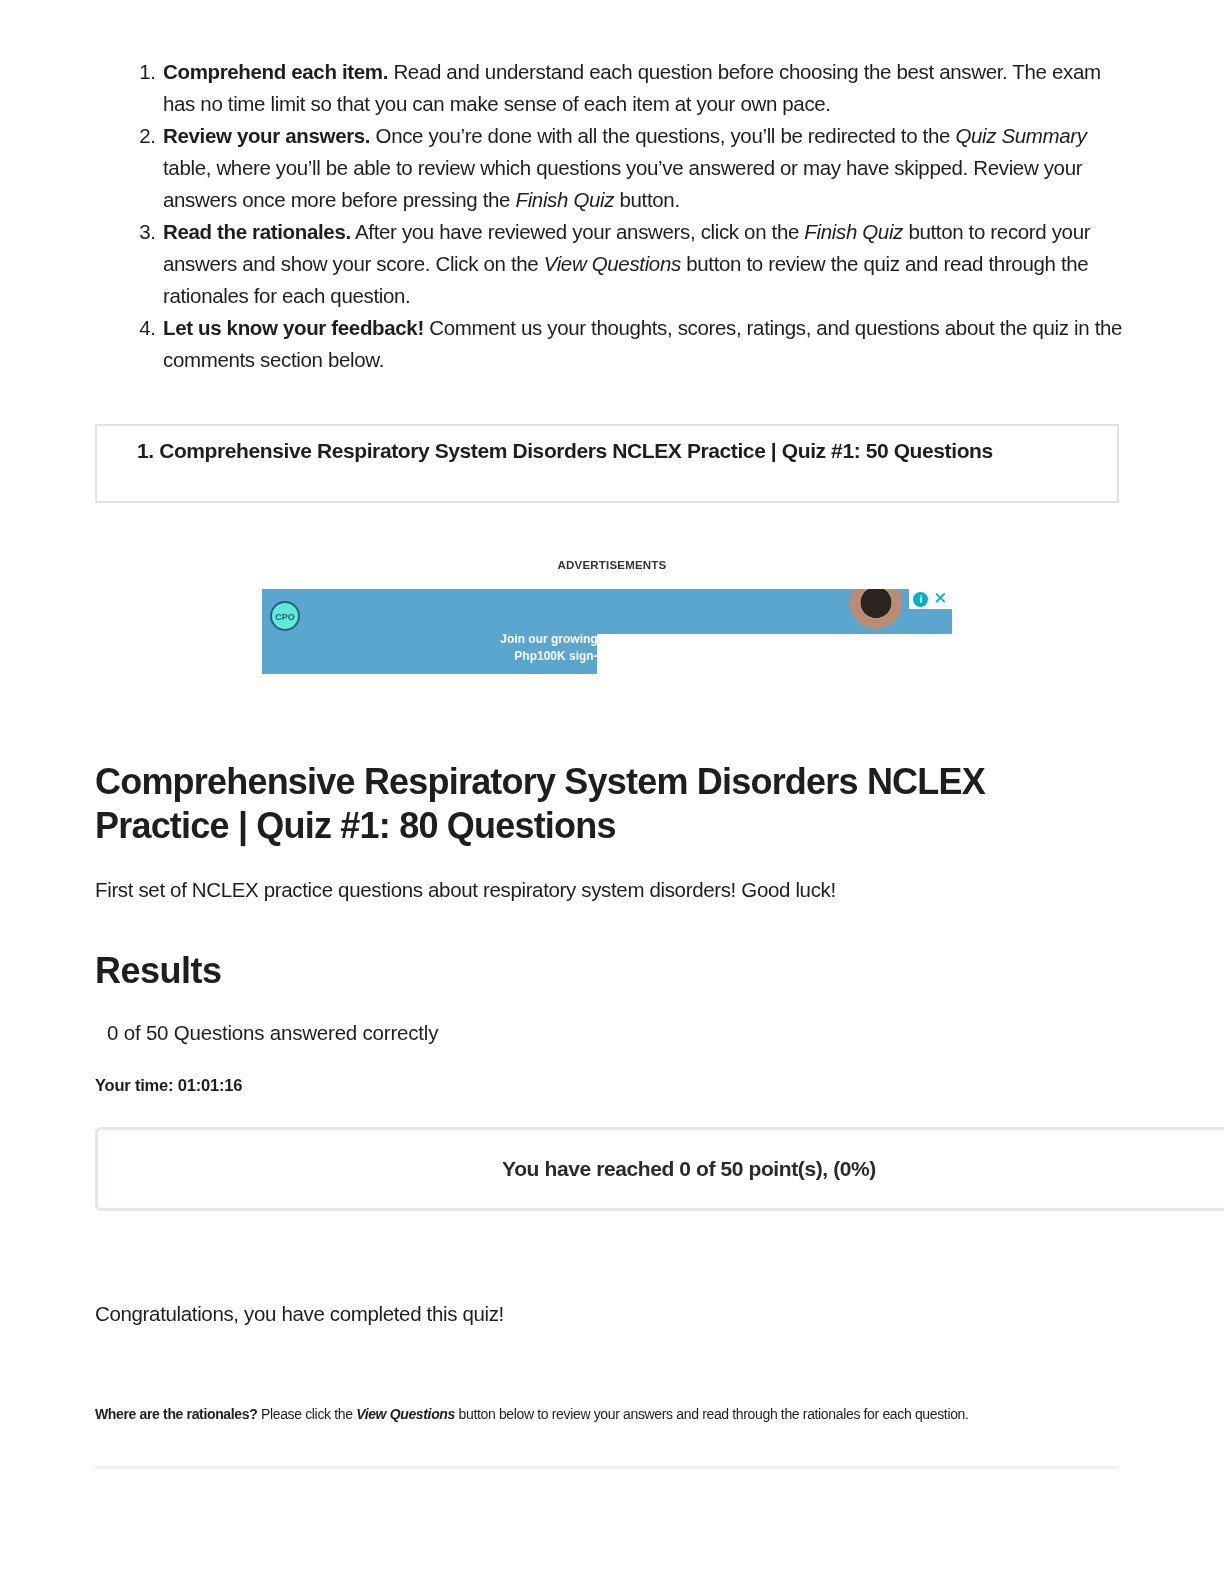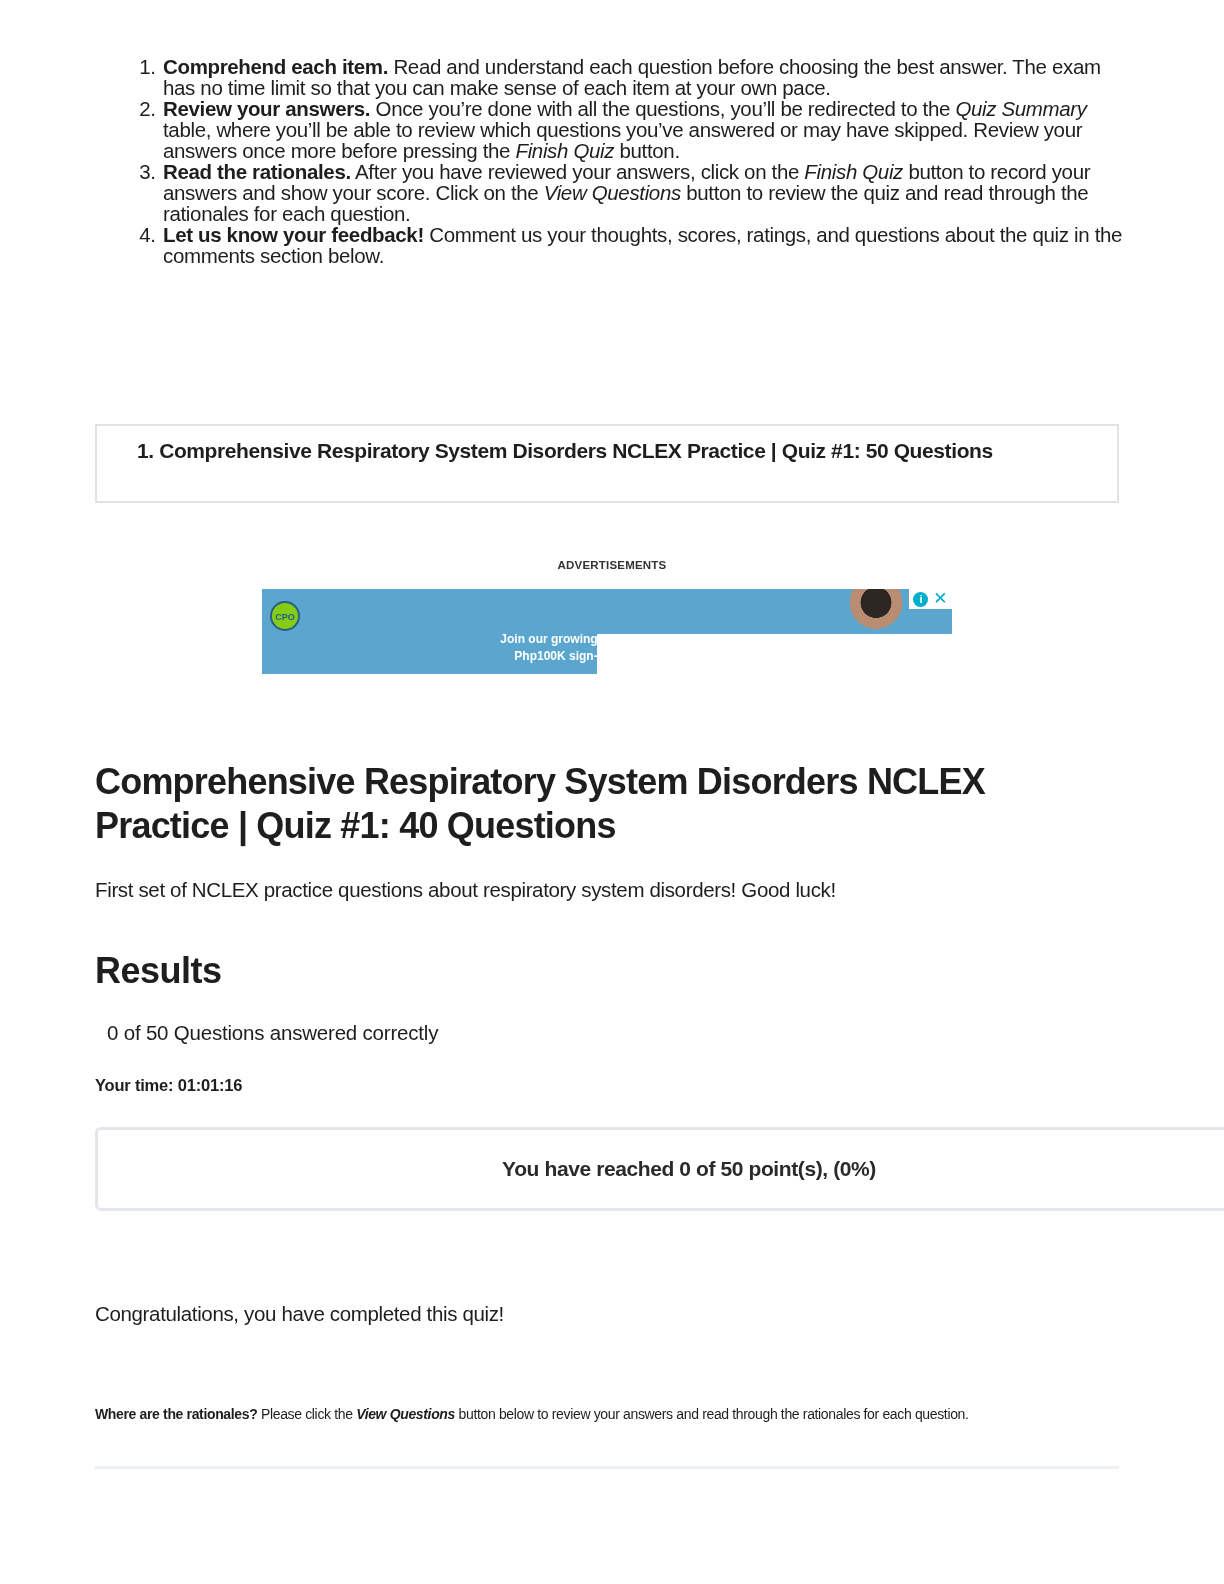--- a/index.html
+++ b/index.html
@@ -5,21 +5,21 @@
     * { box-sizing: border-box; }
     html, body { margin: 0; padding: 0; background: #ffffff; }
     body {
       width: 1224px; height: 1584px; position: relative; overflow: hidden;
       font-family: "Liberation Sans", "DejaVu Sans", sans-serif;
       color: #1e1e1e;
     }
     .instructions {
       position: absolute; left: 136px; top: 56px; width: 990px;
       margin: 0; padding: 0 0 0 25px;
-      font-size: 20.5px; line-height: 21px; letter-spacing: -0.35px;
+      font-size: 20.5px; line-height: 32px; letter-spacing: -0.35px;
     }
     .instructions li { padding-left: 2px; }
     .instructions b { font-weight: 700; }
     .instructions i { font-style: italic; }
 
     .toc-box {
       position: absolute; left: 95px; top: 424px; width: 1024px; height: 79px;
       border: 2px solid #e2e2e2; padding: 12px 40px;
       font-size: 21px; font-weight: 700; line-height: 26px; letter-spacing: -0.4px;
       color: #1e1e1e;
@@ -28,21 +28,21 @@
     .ad-label {
       position: absolute; left: 0; width: 1224px; top: 559px; text-align: center;
       font-size: 11.5px; font-weight: 700; letter-spacing: 0.2px; color: #333;
     }
     .ad {
       position: absolute; left: 262px; top: 589px; width: 690px; height: 85px;
       background: #5aa6cf; overflow: hidden;
     }
     .ad-logo {
       position: absolute; left: 8px; top: 12px; width: 30px; height: 30px; border-radius: 50%;
-      background: #84cc16; border: 2px solid #2b5d84;
+      background: #5eead4; border: 2px solid #2b5d84;
       font-size: 9px; font-weight: 700; color: #2b5d84; text-align: center; line-height: 28px;
     }
     .ad-headline {
       position: absolute; left: 0; width: 690px; top: 16px; text-align: center;
       font-size: 23px; font-weight: 700; color: #ffffff; letter-spacing: 0.3px;
     }
     .ad-sub {
       position: absolute; left: 0; width: 690px; text-align: center;
       font-size: 12px; color: #ffffff; font-weight: 700;
     }
@@ -123,21 +123,21 @@
   <div class="ad-sub ad-sub1">Join our growing team of Clinicians e</div>
   <div class="ad-sub ad-sub2">Php100K sign-on bonus and U.S</div>
   <div class="ad-person"></div>
   <div class="ad-white-cover"></div>
   <div class="ad-controls">
     <span class="ad-info">i</span>
     <span class="ad-close">✕</span>
   </div>
 </div>
 
-<h1 class="quiz-title">Comprehensive Respiratory System Disorders NCLEX Practice | Quiz #1: 40 Questions</h1>
+<h1 class="quiz-title">Comprehensive Respiratory System Disorders NCLEX Practice | Quiz #1: 80 Questions</h1>
 <p class="quiz-desc">First set of NCLEX practice questions about respiratory system disorders! Good luck!</p>
 
 <h2 class="results-heading">Results</h2>
 <p class="answered">0 of 50 Questions answered correctly</p>
 <p class="time">Your time: 01:01:16</p>
 
 <div class="points-box">
   <span>You have reached 0 of 50 point(s), (0%)</span>
 </div>
 

